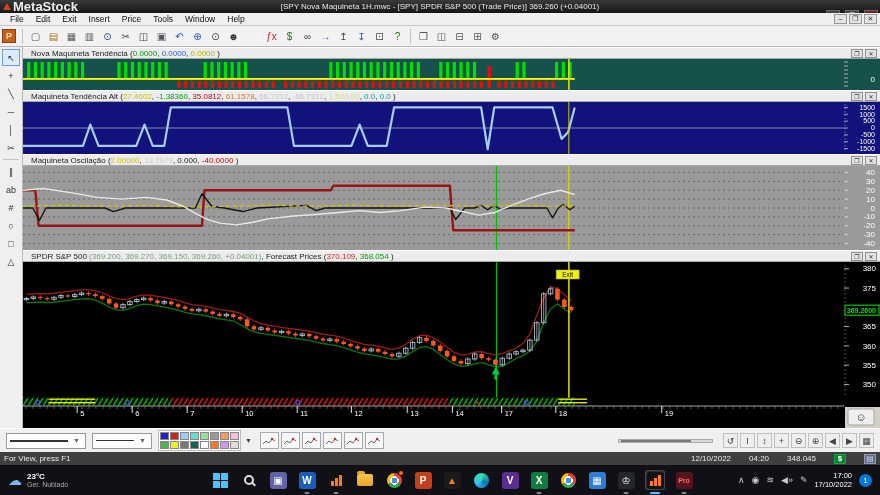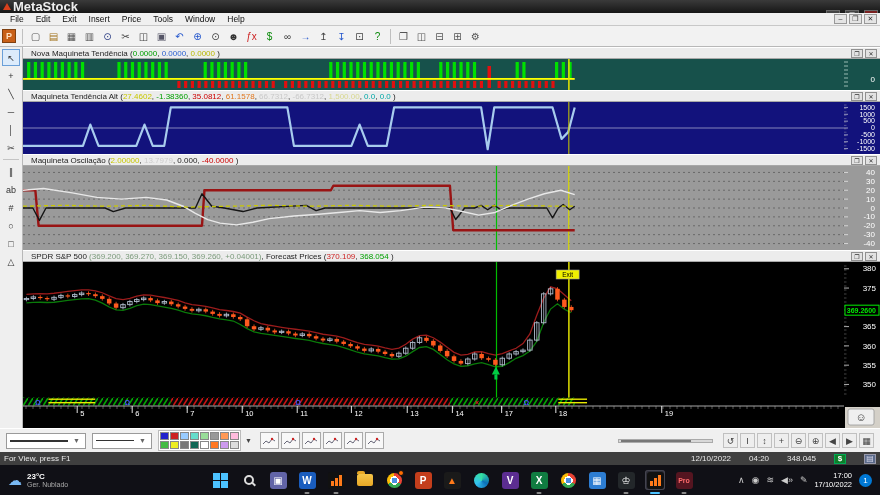--- a/index.html
+++ b/index.html
@@ -97,20 +97,21 @@
 </head>
 <body>
 
 <div class="screen">
 
   <div class="titlebar">
     <div class="ms-logo">
       <span class="tri"></span>
       <span>MetaStock</span>
     </div>
+    <div class="tb-title">[SPY Nova Maquineta 1H.mwc - [SPY] SPDR S&amp;P 500 (Trade Price)]    369.260 (+0.04001)</div>
     <div class="tb-right">
       <span class="tf">Hourly</span>
       <span class="winbtn">–</span>
       <span class="winbtn">❐</span>
       <span class="winbtn close">✕</span>
     </div>
   </div>
 
   <div class="menubar">
     <div id="menus" style="display:flex;">
@@ -141,21 +142,21 @@
         <span class="tbtn" style="color: rgb(51, 68, 136);">⊙</span>
         <span class="tbtn" style="color: rgb(68, 68, 68);">✂</span>
         <span class="tbtn" style="color: rgb(68, 68, 68);">◫</span>
         <span class="tbtn" style="color: rgb(85, 85, 102);">▣</span>
         <span class="tbtn" style="color: rgb(34, 85, 204);">↶</span>
         <span class="tbtn" style="color: rgb(34, 85, 204);">⊕</span>
         <span class="tbtn" style="color: rgb(68, 68, 68);">⊙</span>
       </span>
     <span id="tb-right" style="display:flex;align-items:center;gap:1px;">
         <span class="tbtn" style="color: rgb(51, 51, 51);">☻</span>
-        <span class="tbtn" style="color: rgb(204, 34, 34);">ƒx</span>
+        <span class="tbtn" style="color: rgb(204, 34, 34); margin-left: 20px;">ƒx</span>
         <span class="tbtn" style="color: rgb(10, 138, 10);">$</span>
         <span class="tbtn" style="color: rgb(68, 68, 68);">∞</span>
         <span class="tbtn" style="color: rgb(34, 85, 204);">→</span>
         <span class="tbtn" style="color: rgb(68, 68, 68);">↥</span>
         <span class="tbtn" style="color: rgb(34, 85, 204);">↧</span>
         <span class="tbtn" style="color: rgb(68, 68, 68);">⊡</span>
         <span class="tbtn" style="color: rgb(10, 138, 10);">?</span>
       </span>
     <span class="tsep"></span>
     <span id="tb-win" style="display:flex;align-items:center;gap:1px;">

